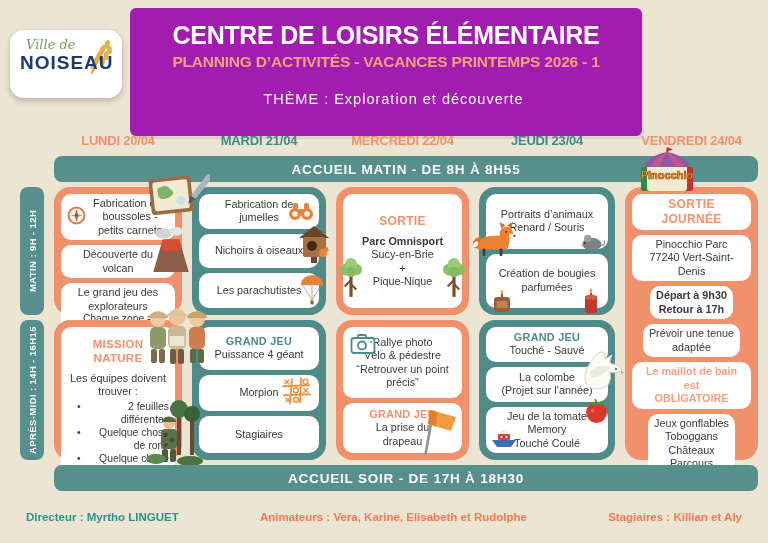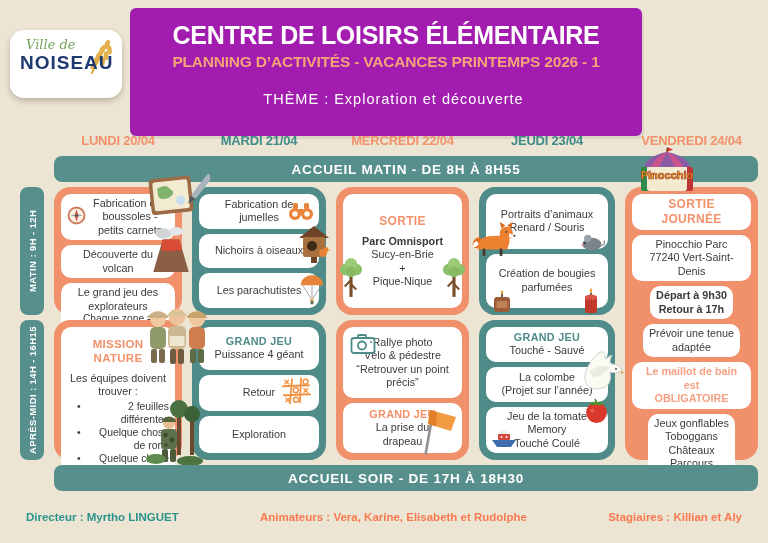--- a/index.html
+++ b/index.html
@@ -299,35 +299,35 @@
         </ul>
       </div>
     </div>
 
     <div class="panel p-teal r4c3">
       <div class="card f12">
         <span class="accent-t">GRAND JEU</span>
         <span>Puissance 4 géant</span>
       </div>
       <div class="card">
-        <span>Retour</span>
+        <span>Morpion</span>
         <span class="abs" style="right:8px;top:50%;transform:translateY(-50%)">
           <svg width="30" height="28" viewBox="0 0 30 28">
             <path d="M11 2 L9 26 M20 1 L19 25 M2 9 L28 8 M3 18 L29 17" stroke="#f2913f" stroke-width="1.8" fill="none" stroke-linecap="round"></path>
             <path d="M3.5 2.5 L8 7 M8 2.5 L3.5 7" stroke="#f2913f" stroke-width="1.4"></path>
             <circle cx="24.5" cy="4.5" r="2.5" stroke="#f2913f" fill="none" stroke-width="1.4"></circle>
             <circle cx="14.8" cy="13" r="2.5" stroke="#f2913f" fill="none" stroke-width="1.4"></circle>
             <path d="M22.5 11 L27 15.5 M27 11 L22.5 15.5" stroke="#f2913f" stroke-width="1.4"></path>
             <path d="M4.5 20.5 L9 25 M9 20.5 L4.5 25" stroke="#f2913f" stroke-width="1.4"></path>
             <circle cx="15" cy="22.5" r="2.5" stroke="#f2913f" fill="none" stroke-width="1.4"></circle>
           </svg>
         </span>
       </div>
       <div class="card">
-        <span>Exploration</span>
+        <span>Stagiaires</span>
       </div>
     </div>
 
     <div class="panel p-orange r4c4">
       <div class="card f15">
         <span>Rallye photo</span>
         <span>Vélo &amp; pédestre</span>
         <span>“Retrouver un point</span>
         <span>précis”</span>
         <span class="abs" style="left:7px;top:7px">

